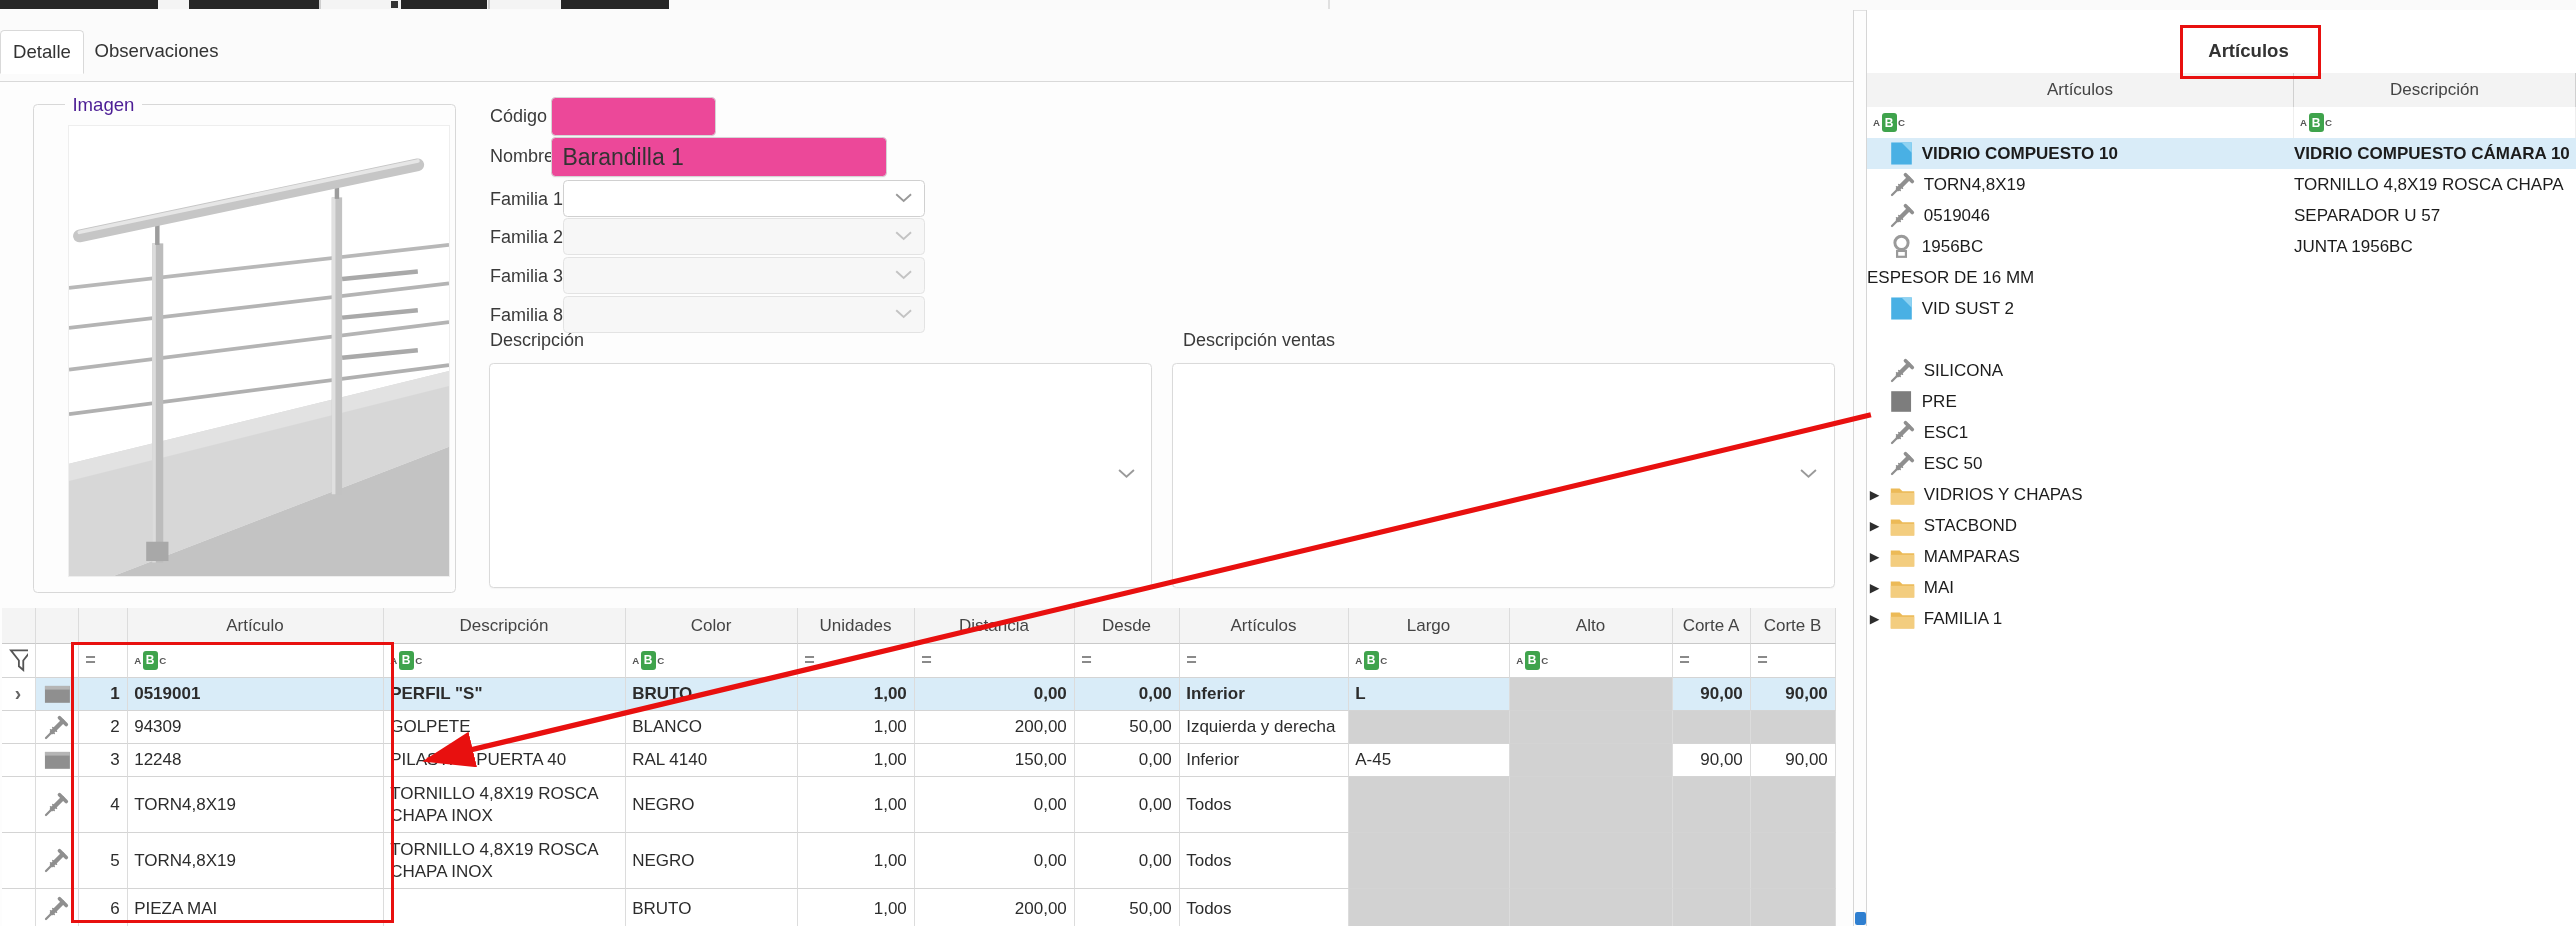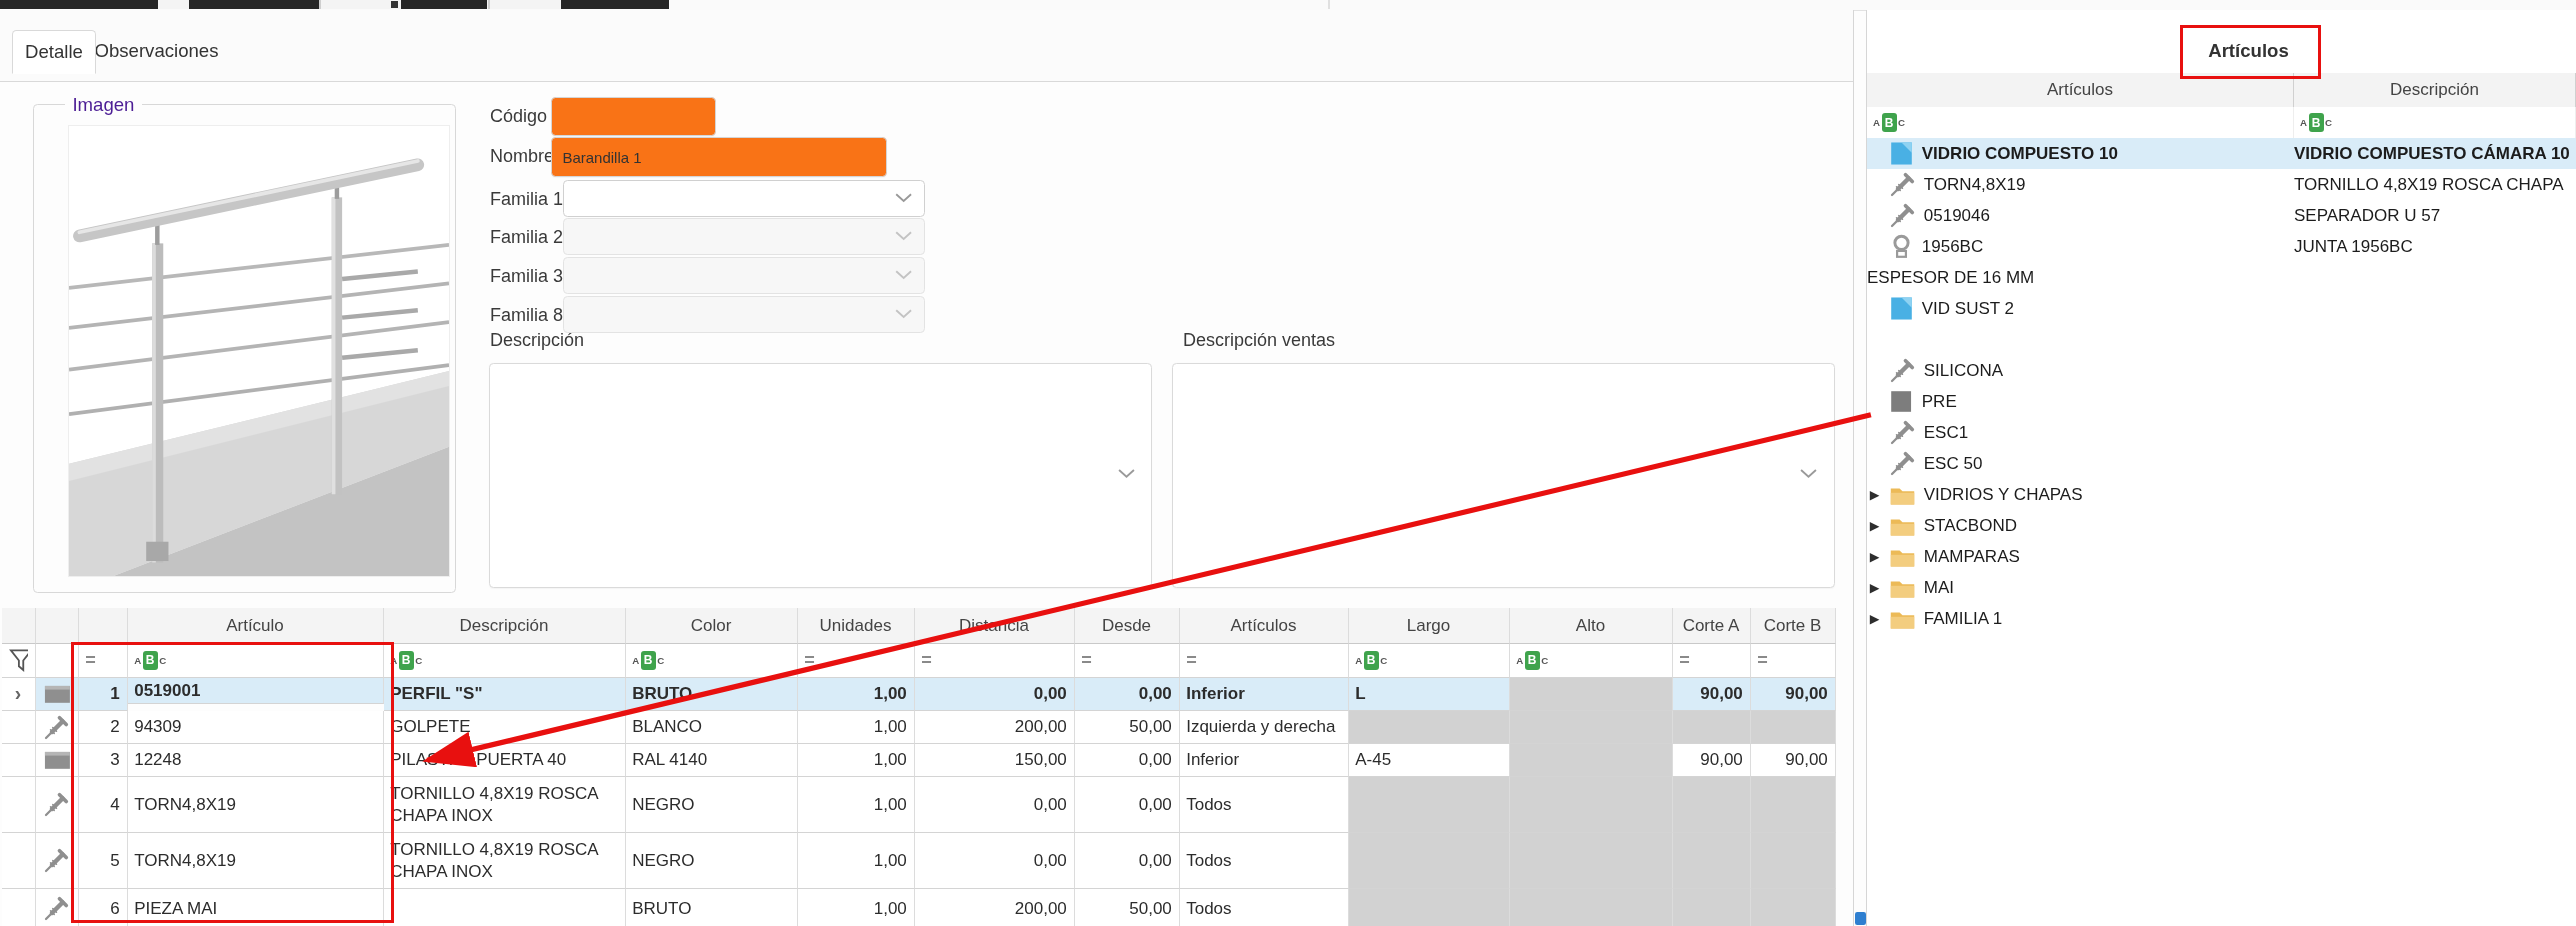--- a/index.html
+++ b/index.html
@@ -8,29 +8,29 @@
   .abs{position:absolute;}
 
   
   .topstrip{left:0;top:0;width:2576px;height:10.4px;background:#fafafa;border-bottom:1.5px solid #e2e2e2;}
   .topdark{left:0;top:0;width:669px;height:9px;background:#262626;}
   .notch{top:0;height:9px;background:#f4f4f4;}
   .topsep{top:0;height:9px;width:1.5px;background:#cfcfcf;}
 
   
   .tabstrip{left:0;top:10.4px;width:1853px;height:71px;background:#fbfbfb;border-bottom:0.7px solid #d9d9d9;}
-  .tab-active{left:12px;top:30px;width:82px;height:42px;background:#fff;border:0.7px solid #d9d9d9;border-bottom:0.7px solid #fff;border-radius:4.5px 4.5px 0 0;display:flex;align-items:center;justify-content:center;font-size:18.6px;color:#333;z-index:2;}
+  .tab-active{left:0;top:30px;width:82px;height:42px;background:#fff;border:0.7px solid #d9d9d9;border-bottom:0.7px solid #fff;border-radius:4.5px 4.5px 0 0;display:flex;align-items:center;justify-content:center;font-size:18.6px;color:#333;z-index:2;}
   .tab-plain{left:95px;top:30px;width:123px;height:42px;display:flex;align-items:center;justify-content:center;font-size:18.6px;color:#333;}
 
   
   .groupbox{left:33px;top:104px;width:421px;height:487px;border:0.7px solid #d8d8d8;border-radius:4.5px;background:#fdfdfd;}
   .groupbox-label{left:65px;top:94px;background:#fdfdfd;padding:0 7.4px;font-size:18.6px;color:#4c1d95;}
   .imgwrap{left:68px;top:125px;width:380px;height:450px;background:#fff;border:0.7px solid #eee;}
   .flabel{font-size:18px;color:#3a3a3a;height:39px;display:flex;align-items:center;}
-  .finput{background:#f97316;border:0.7px solid #d5d5d5;border-radius:4.5px;box-shadow:0 0.7px 1.5px rgba(0,0,0,.04);font-size:15px;color:#333;display:flex;align-items:center;padding:0 10.4px;box-sizing:border-box;}
+  .finput{background:#ec4899;border:0.7px solid #d5d5d5;border-radius:4.5px;box-shadow:0 0.7px 1.5px rgba(0,0,0,.04);font-size:23px;color:#333;display:flex;align-items:center;padding:0 10.4px;box-sizing:border-box;}
   .fselect{display:flex;align-items:center;justify-content:space-between;padding:0 10.4px;box-sizing:border-box;border-radius:4.5px;font-size:18px;color:#333;}
   .sel-active{background:#fff;border:0.7px solid #d0d0d0;}
   .sel-idle{background:#f7f7f7;border:0.7px solid #e3e3e3;}
   .tarea{background:#fff;border:0.7px solid #dadada;border-radius:4.5px;box-shadow:0 0.7px 1.5px rgba(0,0,0,.04);}
   .chev{color:#9a9a9a;}
 
   
   .gtable{left:1.5px;top:608px;width:1832px;}
   .grow{display:grid;grid-template-columns:34px 43px 49px 256px 242px 172px 117px 160px 105px 169px 161px 163px 78px 85px;}
   .gcell{border-right:0.7px solid #dcdcdc;border-bottom:0.7px solid #d4d4d4;display:flex;align-items:center;padding:0 6.7px;box-sizing:border-box;font-size:17px;color:#2c2c2c;background:#fff;overflow:hidden;}
@@ -247,21 +247,21 @@
       </div>
       <div class="grow boldrow">
         <div class="gcell expander" style="height: 33px;">›</div>
         <div class="gcell sel" style="height: 33px; justify-content: center;">
           <svg width="31" height="24" viewBox="0 0 39 32">
             <rect x="4" y="5" width="34" height="23" fill="#8f8f8f"></rect>
             <rect x="4" y="5" width="34" height="5" fill="#b5b5b5"></rect>
           </svg>
         </div>
         <div class="gcell num sel" style="height: 33px;">1</div>
-        <div class="gcell sel" style="height: 26px;">0519001</div>
+        <div class="gcell sel" style="height: 33px;">0519001</div>
         <div class="gcell sel wrapcell" style="height: 33px;">PERFIL "S"</div>
         <div class="gcell sel" style="height: 33px;">BRUTO</div>
         <div class="gcell num sel" style="height: 33px;">1,00</div>
         <div class="gcell num sel" style="height: 33px;">0,00</div>
         <div class="gcell num sel" style="height: 33px;">0,00</div>
         <div class="gcell sel" style="height: 33px;">Inferior</div>
         <div class="gcell sel" style="height: 33px;">L</div>
         <div class="gcell dis" style="height: 33px;"></div>
         <div class="gcell num sel" style="height: 33px;">90,00</div>
         <div class="gcell num sel" style="height: 33px;">90,00</div>

